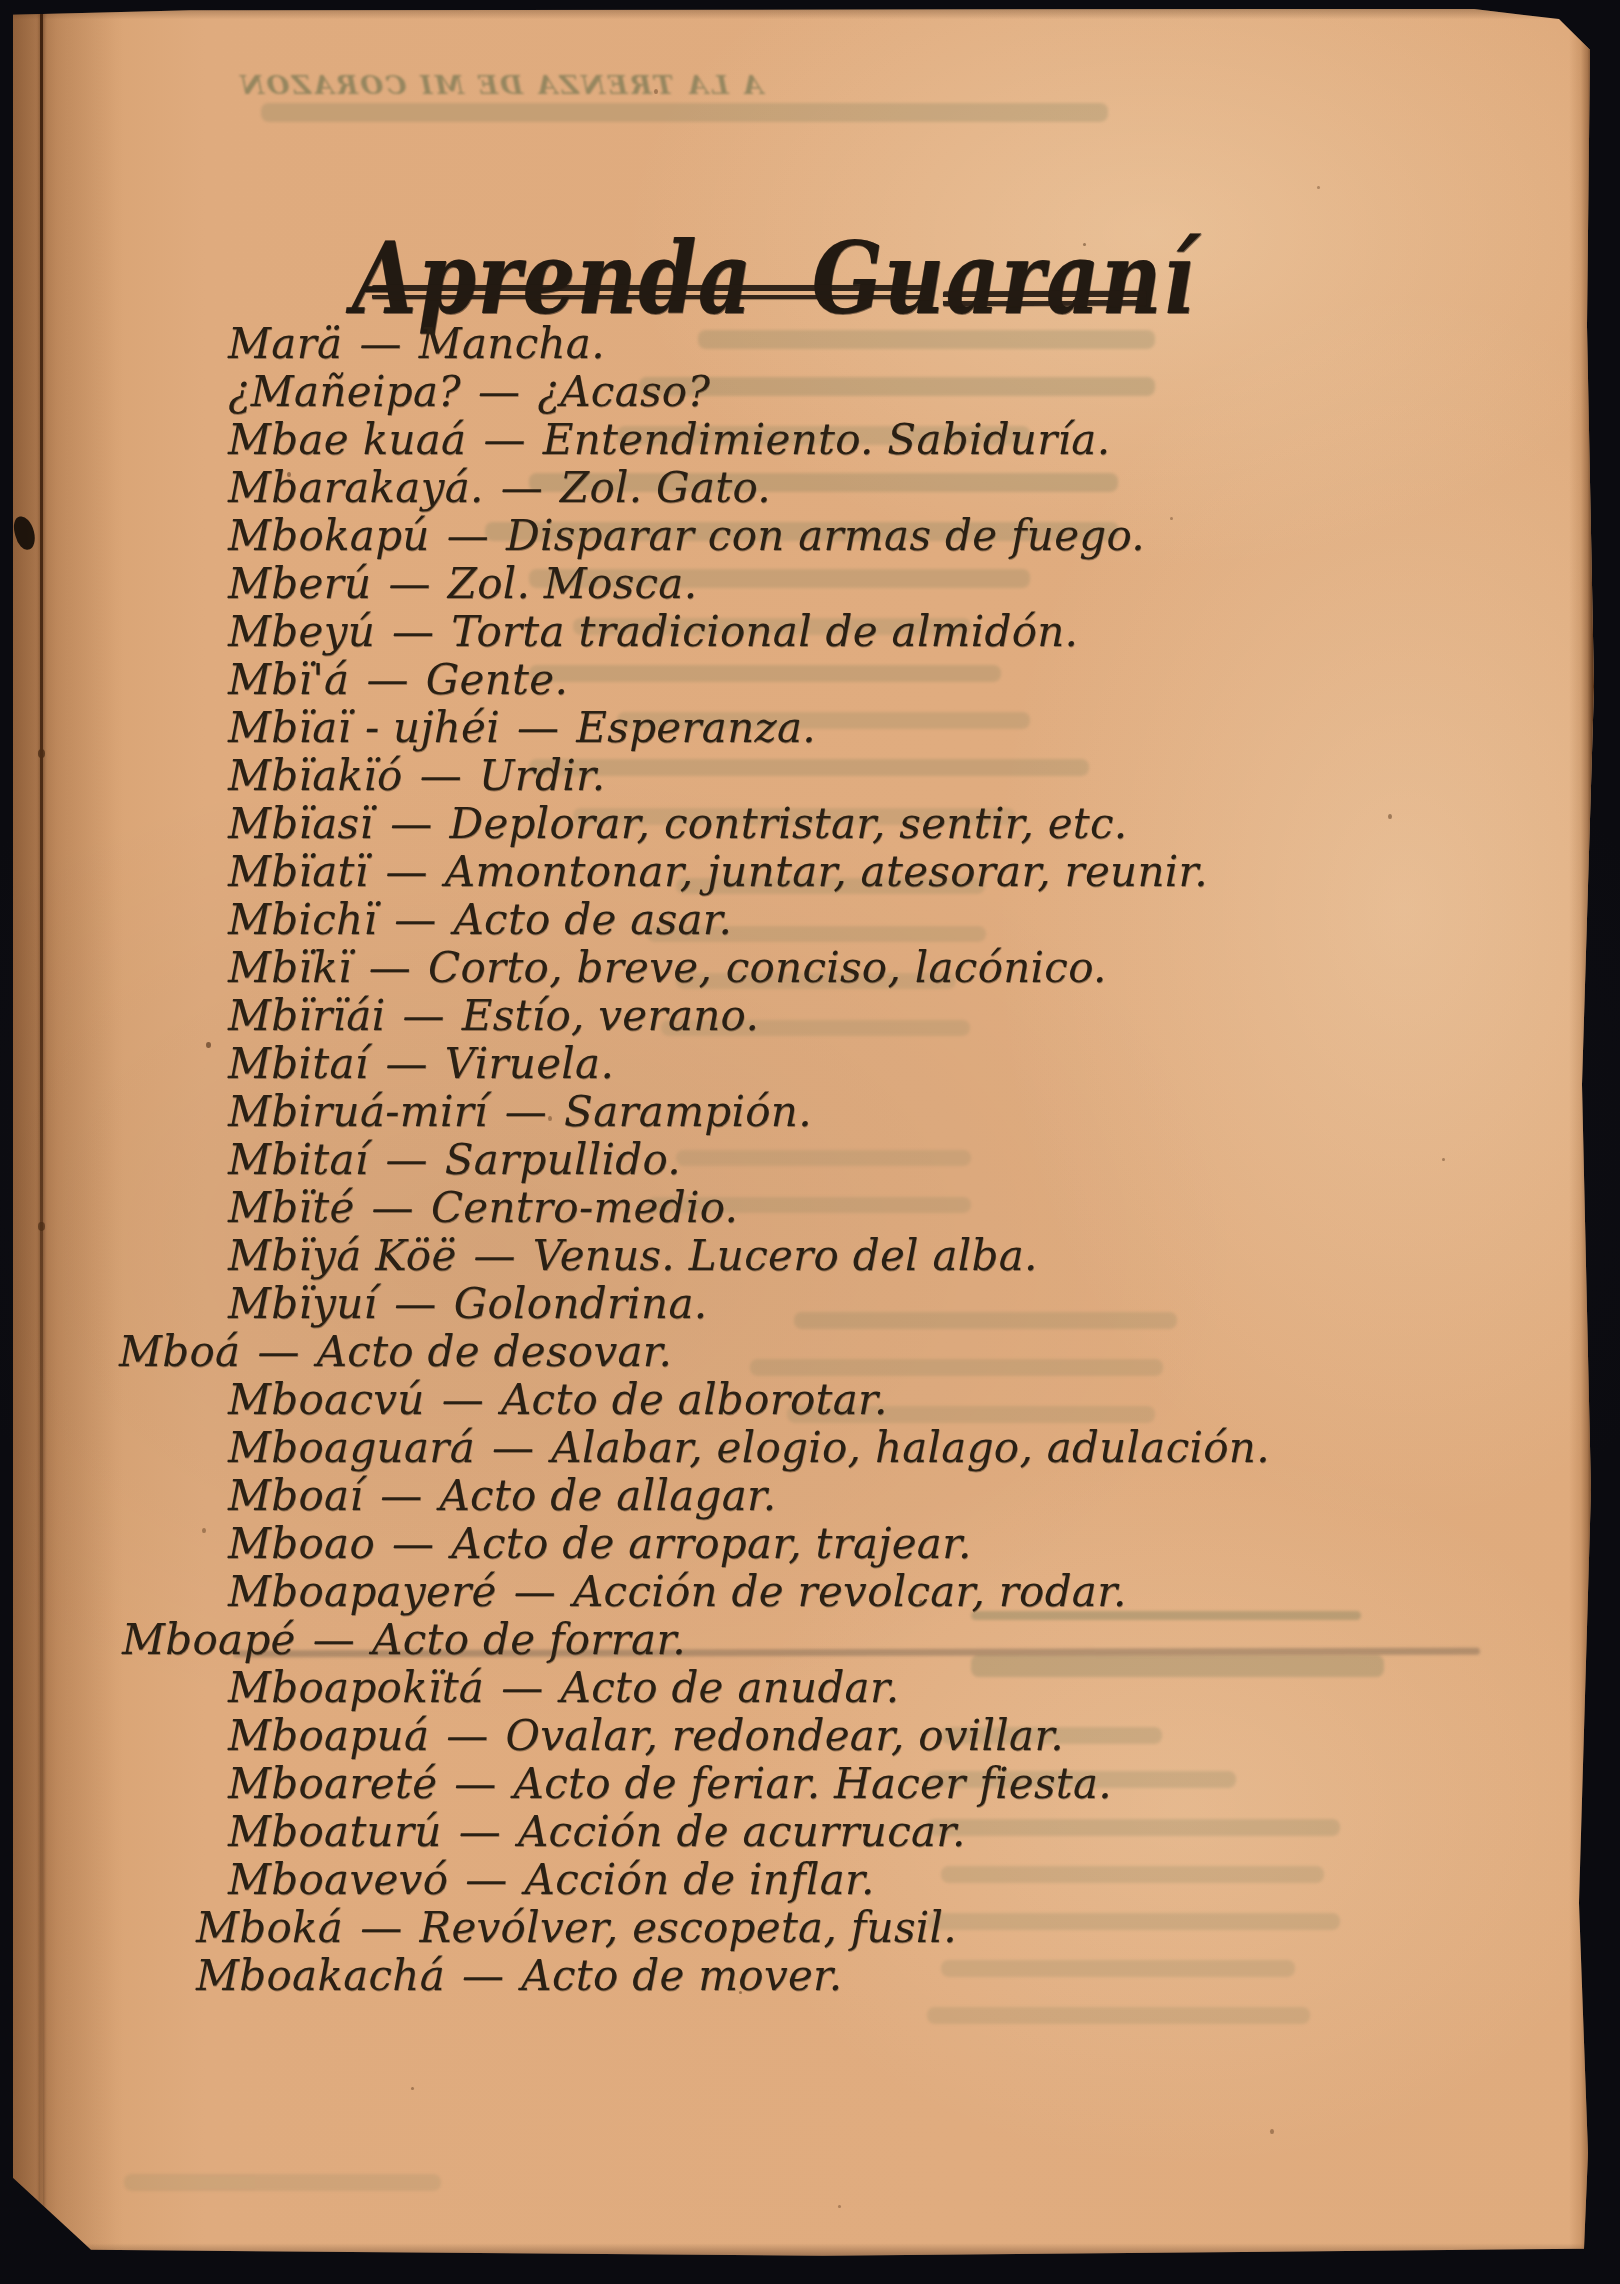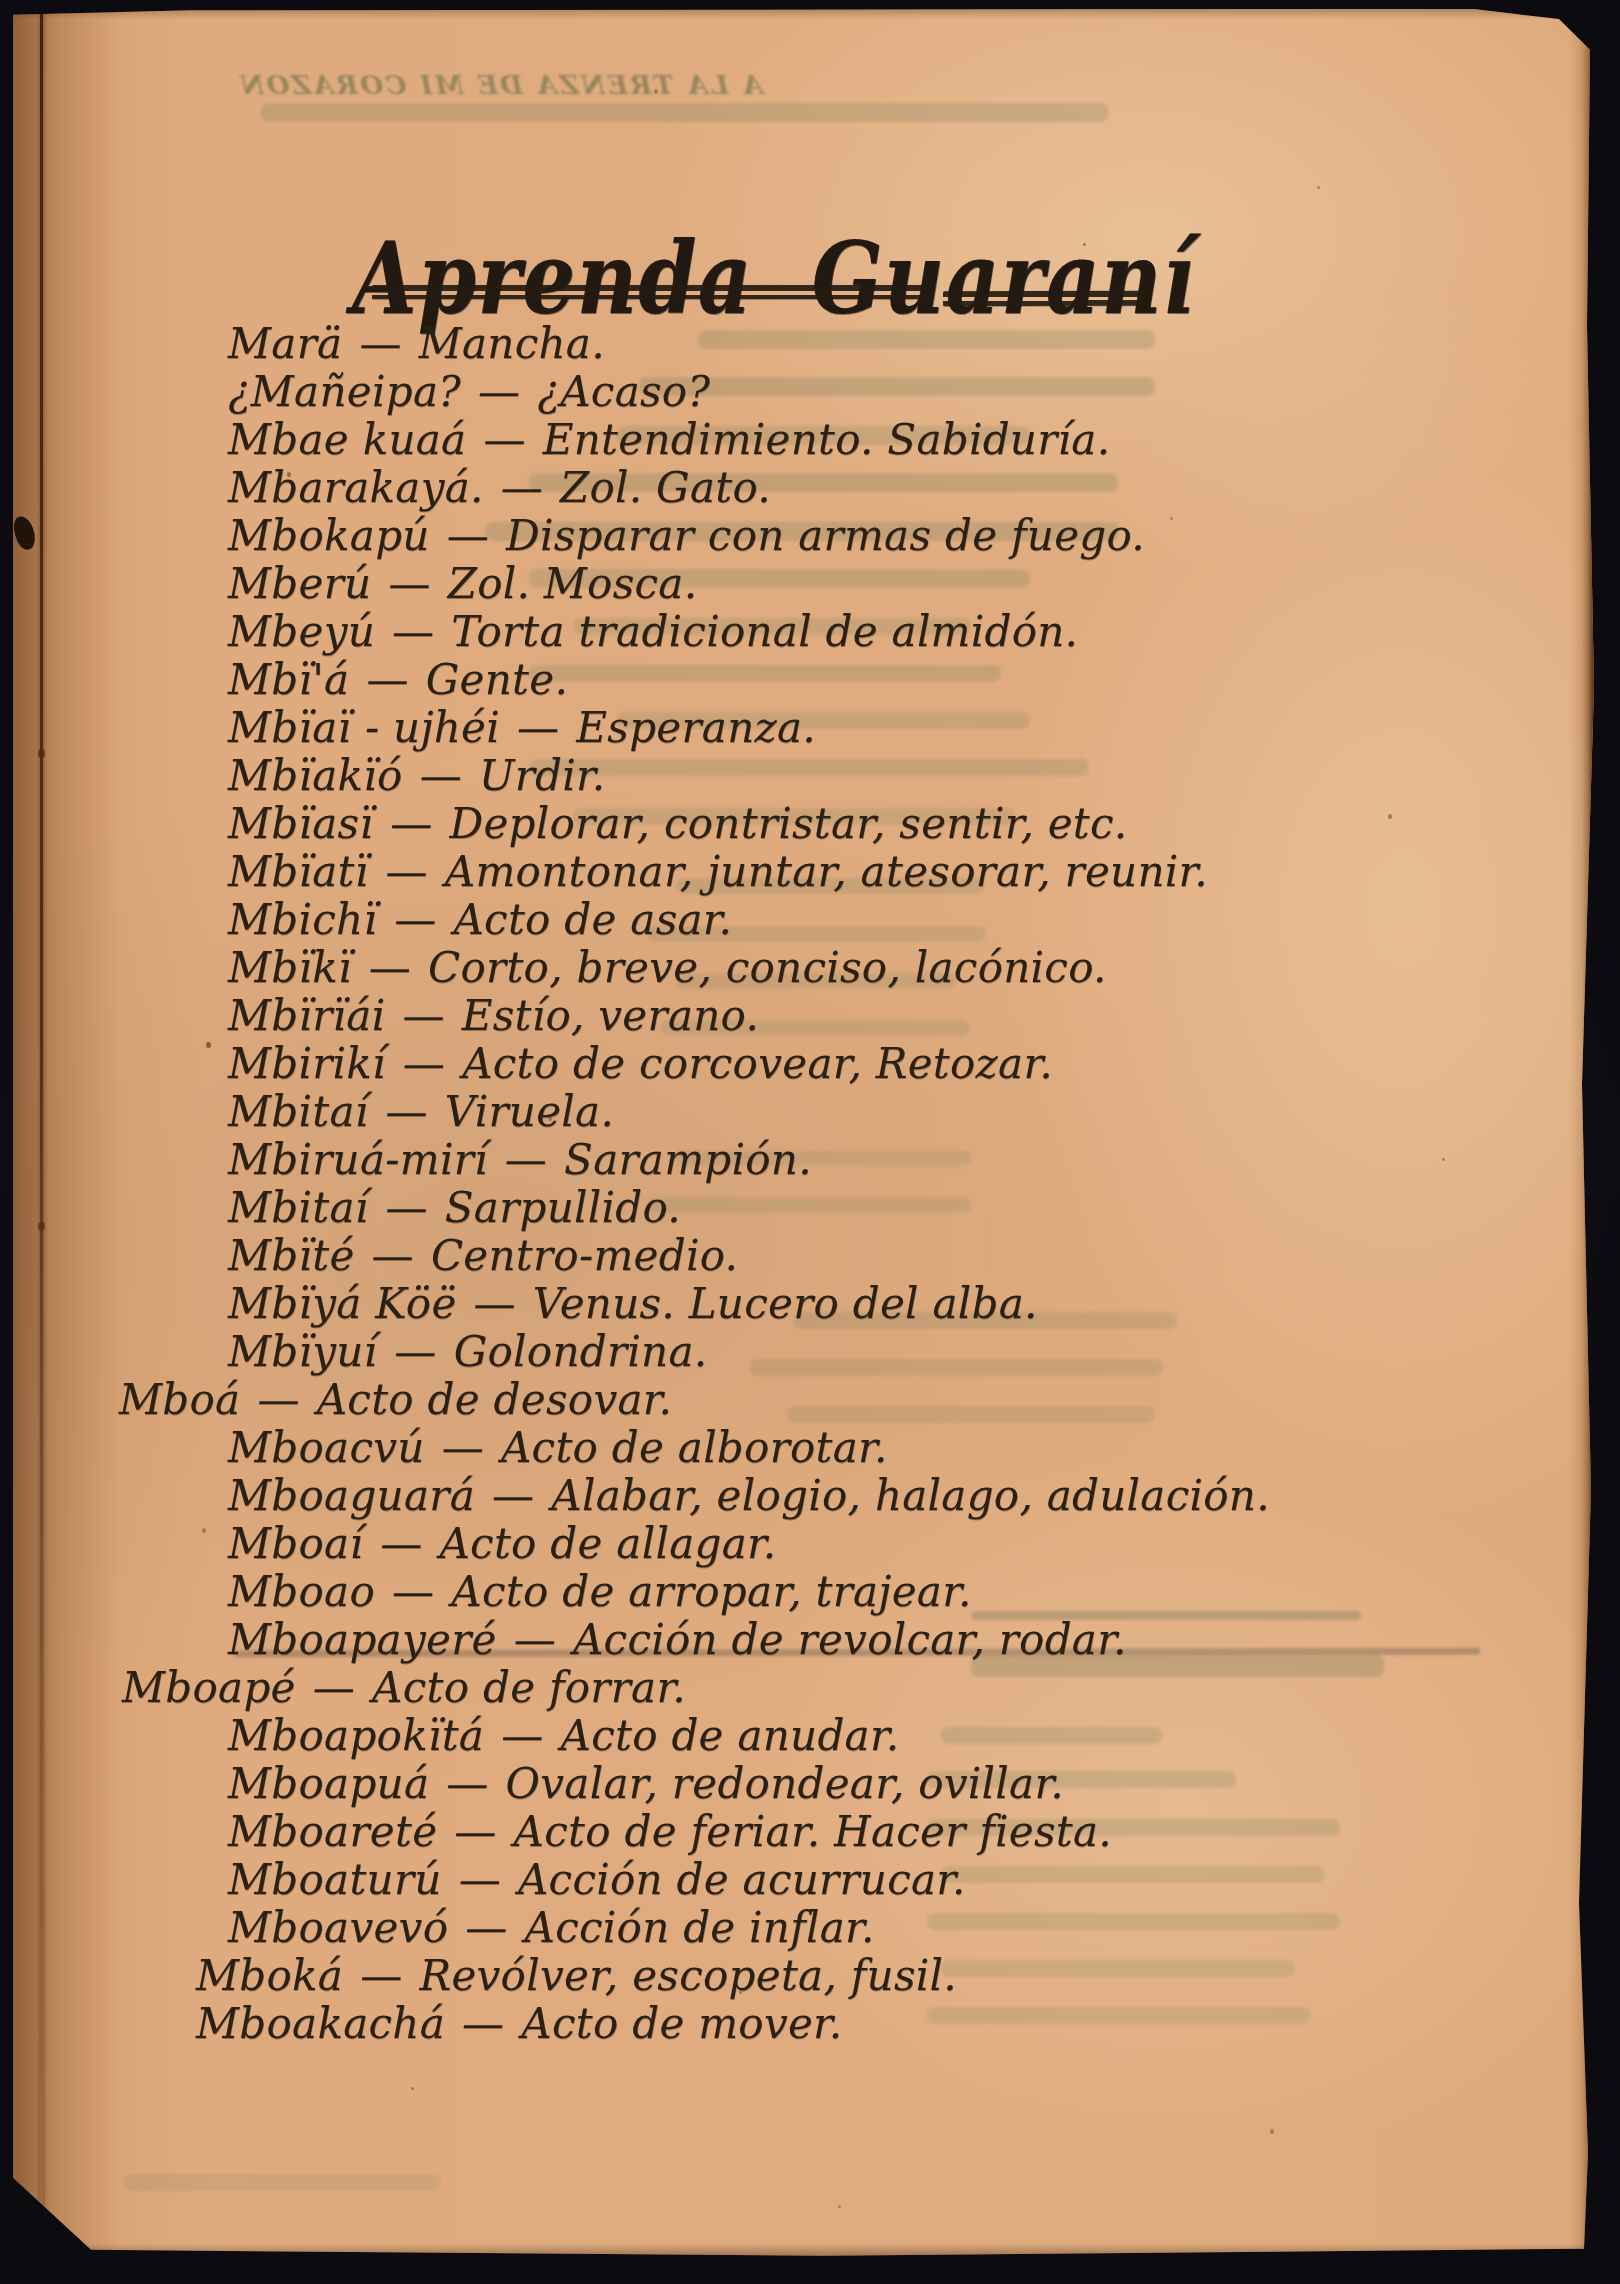--- a/index.html
+++ b/index.html
@@ -158,21 +158,20 @@
         <div class="entry n"><span>Mberú</span><span class="dash">—</span><span>Zol. Mosca.</span></div>
         <div class="entry n"><span>Mbeyú</span><span class="dash">—</span><span>Torta tradicional de almidón.</span></div>
         <div class="entry n"><span>Mbï'á</span><span class="dash">—</span><span>Gente.</span></div>
         <div class="entry n"><span>Mbïaï - ujhéi</span><span class="dash">—</span><span>Esperanza.</span></div>
         <div class="entry n"><span>Mbïakïó</span><span class="dash">—</span><span>Urdir.</span></div>
         <div class="entry n"><span>Mbïasï</span><span class="dash">—</span><span>Deplorar, contristar, sentir, etc.</span></div>
         <div class="entry n"><span>Mbïatï</span><span class="dash">—</span><span>Amontonar, juntar, atesorar, reunir.</span></div>
         <div class="entry n"><span>Mbichï</span><span class="dash">—</span><span>Acto de asar.</span></div>
         <div class="entry n"><span>Mbïkï</span><span class="dash">—</span><span>Corto, breve, conciso, lacónico.</span></div>
         <div class="entry n"><span>Mbïrïái</span><span class="dash">—</span><span>Estío, verano.</span></div>
-        <div class="entry n"><span>Mbirikí</span><span class="dash">—</span><span>Acto de corcovear, Retozar.</span></div>
         <div class="entry n"><span>Mbitaí</span><span class="dash">—</span><span>Viruela.</span></div>
         <div class="entry n"><span>Mbiruá-mirí</span><span class="dash">—</span><span>Sarampión.</span></div>
         <div class="entry n"><span>Mbitaí</span><span class="dash">—</span><span>Sarpullido.</span></div>
         <div class="entry n"><span>Mbïté</span><span class="dash">—</span><span>Centro-medio.</span></div>
         <div class="entry n"><span>Mbïyá Köë</span><span class="dash">—</span><span>Venus. Lucero del alba.</span></div>
         <div class="entry n"><span>Mbïyuí</span><span class="dash">—</span><span>Golondrina.</span></div>
         <div class="entry h1"><span>Mboá</span><span class="dash">—</span><span>Acto de desovar.</span></div>
         <div class="entry n"><span>Mboacvú</span><span class="dash">—</span><span>Acto de alborotar.</span></div>
         <div class="entry n"><span>Mboaguará</span><span class="dash">—</span><span>Alabar, elogio, halago, adulación.</span></div>
         <div class="entry n"><span>Mboaí</span><span class="dash">—</span><span>Acto de allagar.</span></div>

